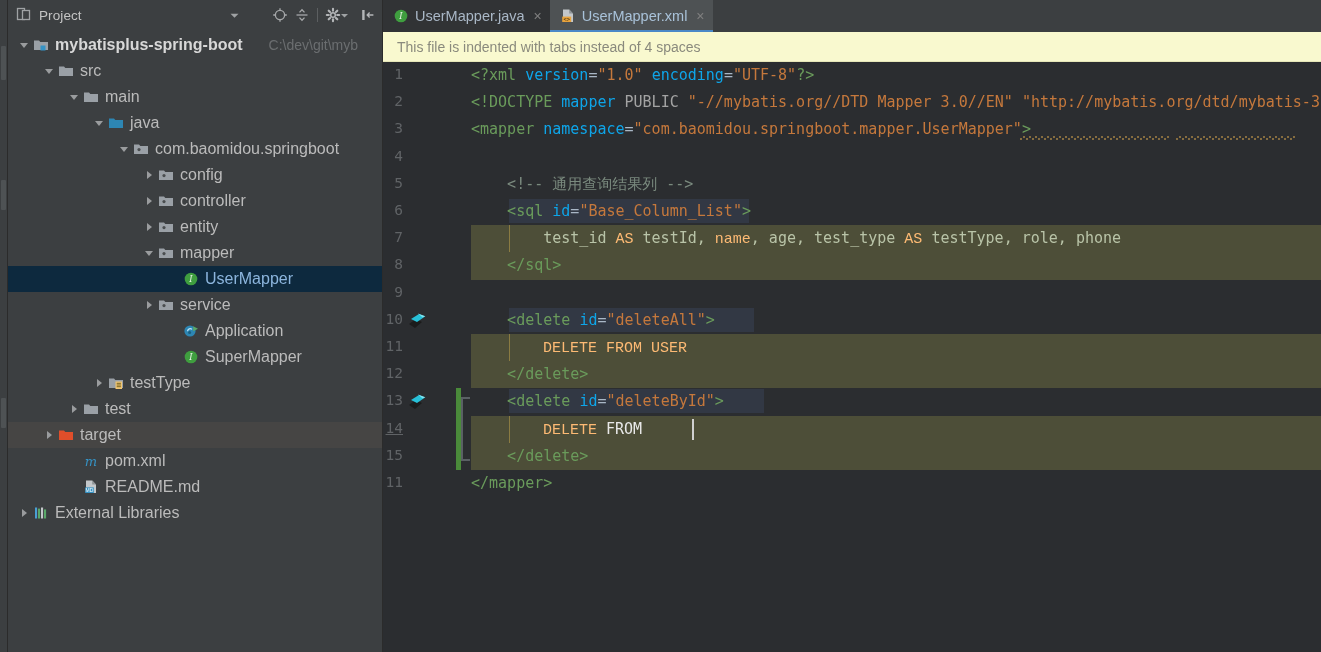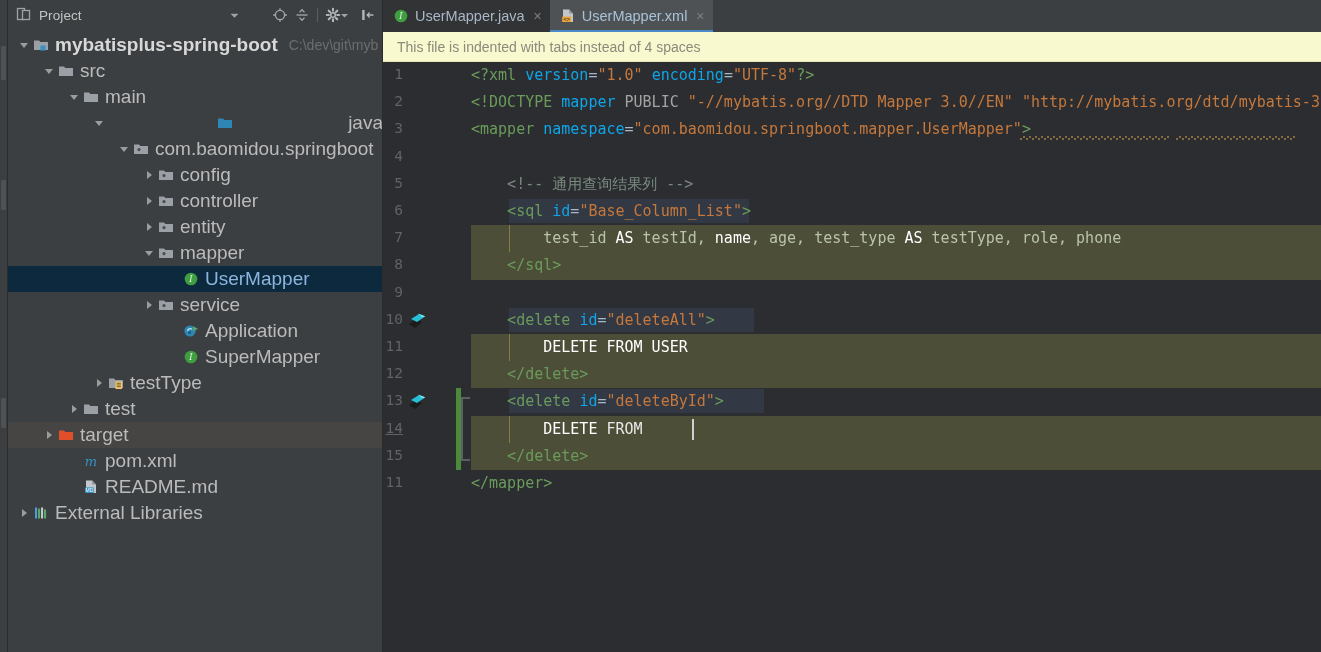--- a/index.html
+++ b/index.html
@@ -19,24 +19,24 @@
   .pane-header .spacer { flex:1; }
   .hdr-btn { width:22px; height:22px; display:flex; align-items:center; justify-content:center; }
   .hdr-sep { width:1px; height:14px; background:#5c5f61; margin:0 4px; }
 
   .tree { flex:1; background:#3c3f41; overflow:hidden; padding-top:2px; font-size:14px; }
   .row { height:26px; display:flex; align-items:center; white-space:nowrap; position:relative; }
   .row.selected { background:#0d293e; }
   .row.hovered  { background:#464544; }
   .row .arrow { width:16px; height:26px; display:flex; align-items:center; justify-content:center; flex:none; }
   .row .ico { width:18px; height:26px; display:flex; align-items:center; justify-content:center; flex:none; margin-right:5px; }
-  .row .lbl { color:#bbbbbb; font-size:19px; }
+  .row .lbl { color:#bbbbbb; font-size:16px; }
   .row.selected .lbl { color:#8cb5dd; }
   .row .lbl.bold { font-weight:bold; color:#d8d8d8; }
-  .row .sub { color:#6b6e70; font-size:14px; margin-left:11px; }
+  .row .sub { color:#6b6e70; font-size:14px; margin-left:26px; }
 
   .tri { width:0;height:0; }
   .tri-right { border-left:5.5px solid #9a9c9e; border-top:4.5px solid transparent; border-bottom:4.5px solid transparent; }
   .tri-down  { border-top:5.5px solid #9a9c9e; border-left:4.5px solid transparent; border-right:4.5px solid transparent; }
 
   .pane-divider { position:absolute; right:0; top:0; bottom:0; width:1px; background:#2b2b2b; }
 
   
   .editor-area { flex:1; display:flex; flex-direction:column; background:#2b2b2b; min-width:0; }
 
@@ -65,21 +65,21 @@
   .ctext { position:absolute; left:88px; top:0; white-space:pre; }
 
   
   .t-punct { color:#a9b7c6; }
   .t-tag   { color:#6a9b5b; }
   .t-attr  { color:#0ea5e9; }
   .t-val   { color:#c5783c; }
   .t-str   { color:#c5783c; }
   .t-comm  { color:#7a8a7e; }
   .t-doc   { color:#a3a3a3; }
-  .t-sqlkw { color:#ffffff; }
+  .t-sqlkw { color:#fdba74;font-family:Liberation Mono, monospace; }
   .t-sqlid { color:#b9c4a8; }
   .t-white { color:#e8e8e8; }
 
   .inj { position:absolute; left:88px; right:0; height:27.2px; background:#56553a; opacity:.82; }
   .injleft { position:absolute; width:38px; height:27.2px; background:#56553a; opacity:.82; }
   .tagbox { position:absolute; height:24px; top:2px; background:#323844; }
   .fenceline { position:absolute; width:1px; height:27.2px; background:#8a7b42; }
 
   .vcsbar { position:absolute; left:73px; width:5px; background:#4a8a3a; }
   .fold-bracket { position:absolute; left:78px; width:10px; }
@@ -196,21 +196,21 @@
           <span class="arrow">
             <div class="tri tri-down"></div>
           </span>
           <span class="ico">
             <svg width="16" height="16" viewBox="0 0 16 16">
               <path d="M1 3.6h5l1.3 1.5H15v8H1z" fill="#9aa0a6"></path>
             </svg>
           </span>
           <span class="lbl">main</span>
         </div>
-        <div class="row" style="padding-left: 83px; justify-content: space-between;">
+        <div class="row" style="padding-left: 83px;">
           <span class="arrow">
             <div class="tri tri-down"></div>
           </span>
           <span class="ico">
             <svg width="16" height="16" viewBox="0 0 16 16">
               <path d="M1 3.6h5l1.3 1.5H15v8H1z" fill="#2d86b3"></path>
             </svg>
           </span>
           <span class="lbl">java</span>
         </div>

